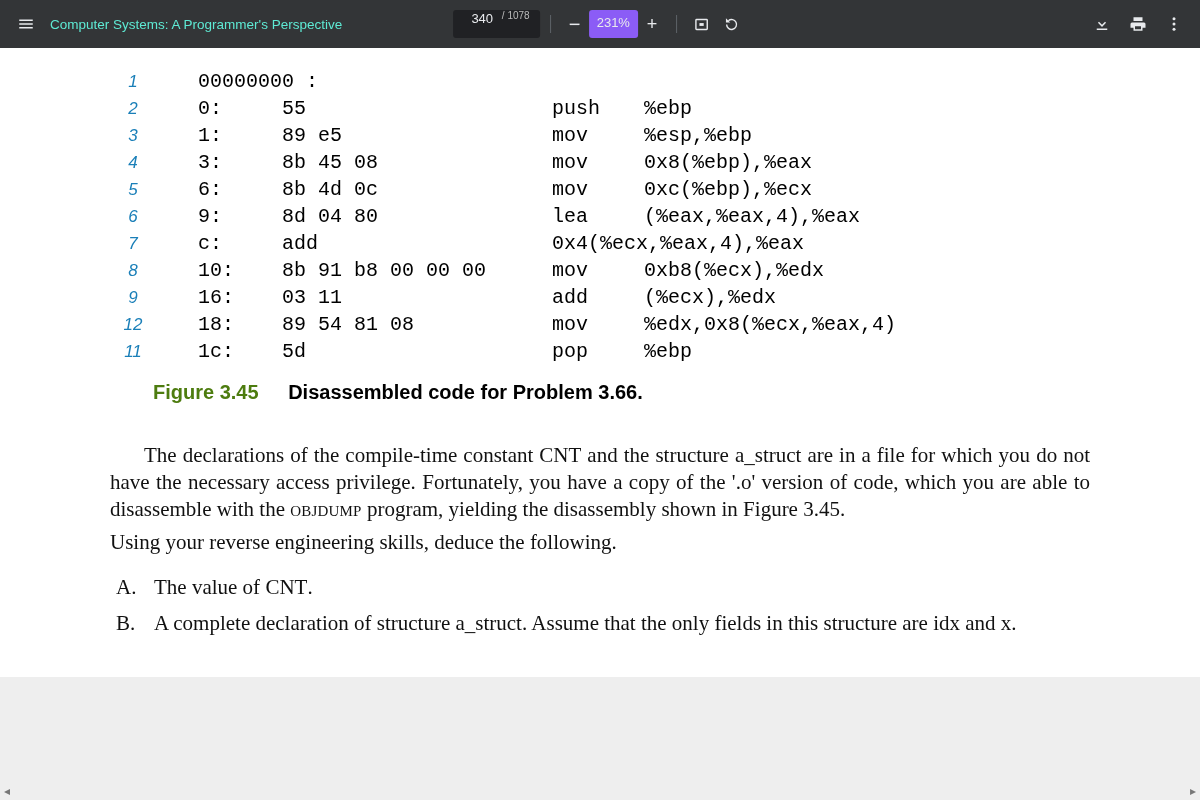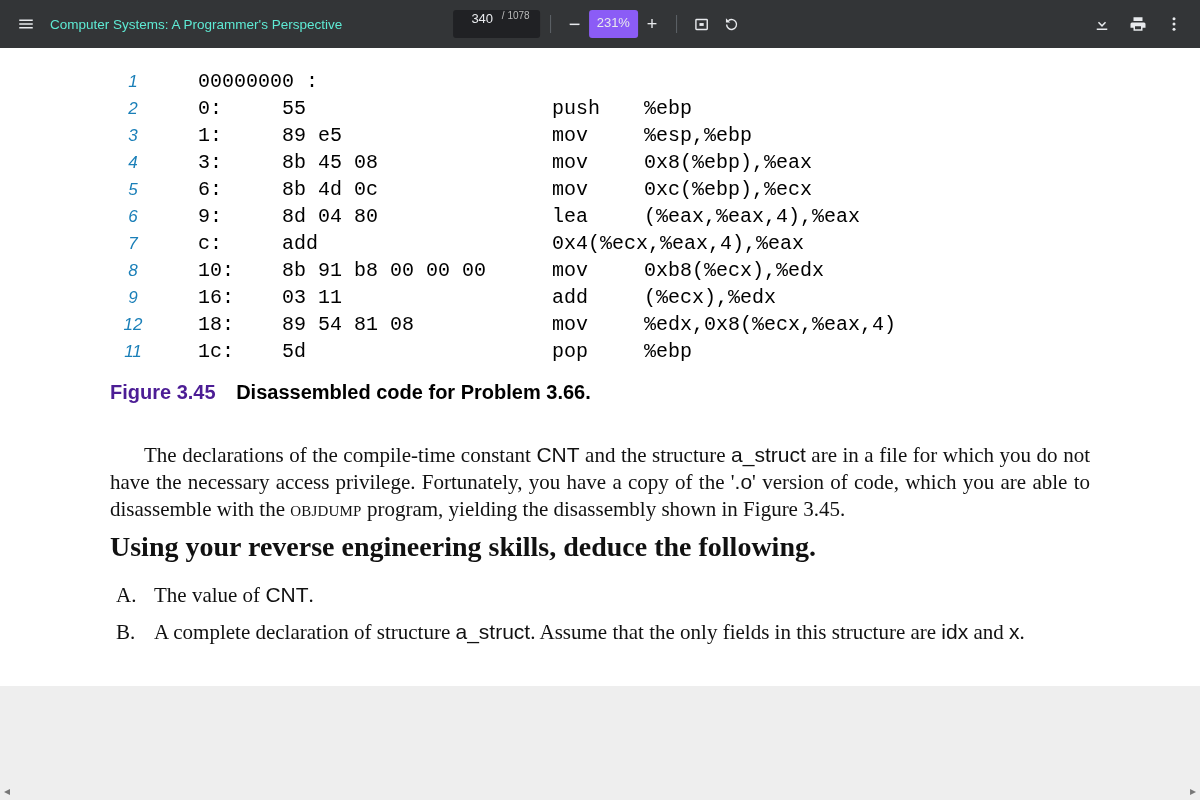--- a/index.html
+++ b/index.html
@@ -56,31 +56,31 @@
   .ln {
     color:#1a7fb8; font-family: Arial, sans-serif; font-size:17px;
     text-align:center;
     font-style:italic;
   }
   .mono { font-family: 'Courier New', Courier, monospace; font-size:20px; white-space:pre; color:#000;margin-left:42px; }
   .addr { text-align:right; padding-right:18px; }
   .caption {
     margin-top:14px; font-size:20px; font-family: Arial, sans-serif;
   }
-  .caption .fig-label { color:#4c1d95; font-weight:600; }
-  .caption .fig-text { color:#000; font-weight:600; margin-left:15px; }
+  .caption .fig-label { color:#4d7c0f; font-weight:600;margin-left:43px; }
+  .caption .fig-text { color:#000; font-weight:600; margin-left:24px; }
   .body-para {
     margin-top:38px;
     font-size:21px; line-height:1.28;
     text-align:justify;
   }
   .body-para .indent { display:inline-block; width:34px; }
-  .code-inline { font-family:Liberation Sans, sans-serif;margin-top:48px; }
+  .code-inline { font-family:Liberation Serif, serif;margin-top:48px; }
   .smallcaps { font-variant: small-caps; letter-spacing:0.2px; }
-  .follow { margin-top:6px; font-size:28px; line-height:1.28;font-weight:bold; }
+  .follow { margin-top:6px; font-size:21px; line-height:1.28; }
   .q-list { margin-top:18px; font-size:21px; }
   .q-item { display:flex; margin-top:10px; line-height:1.28; }
   .q-letter { width:44px; flex-shrink:0; padding-left:6px; }
   .q-body { flex:1; }
   .footer-arrows {
     position:absolute; bottom:0; left:0; width:100%; height:16px;
     display:flex; justify-content:space-between; padding:0 4px;
     color:#777; font-size:12px;
   }
   .side-arrow { position:absolute; right:2px; top:48px; color:#777; font-size:11px; }

